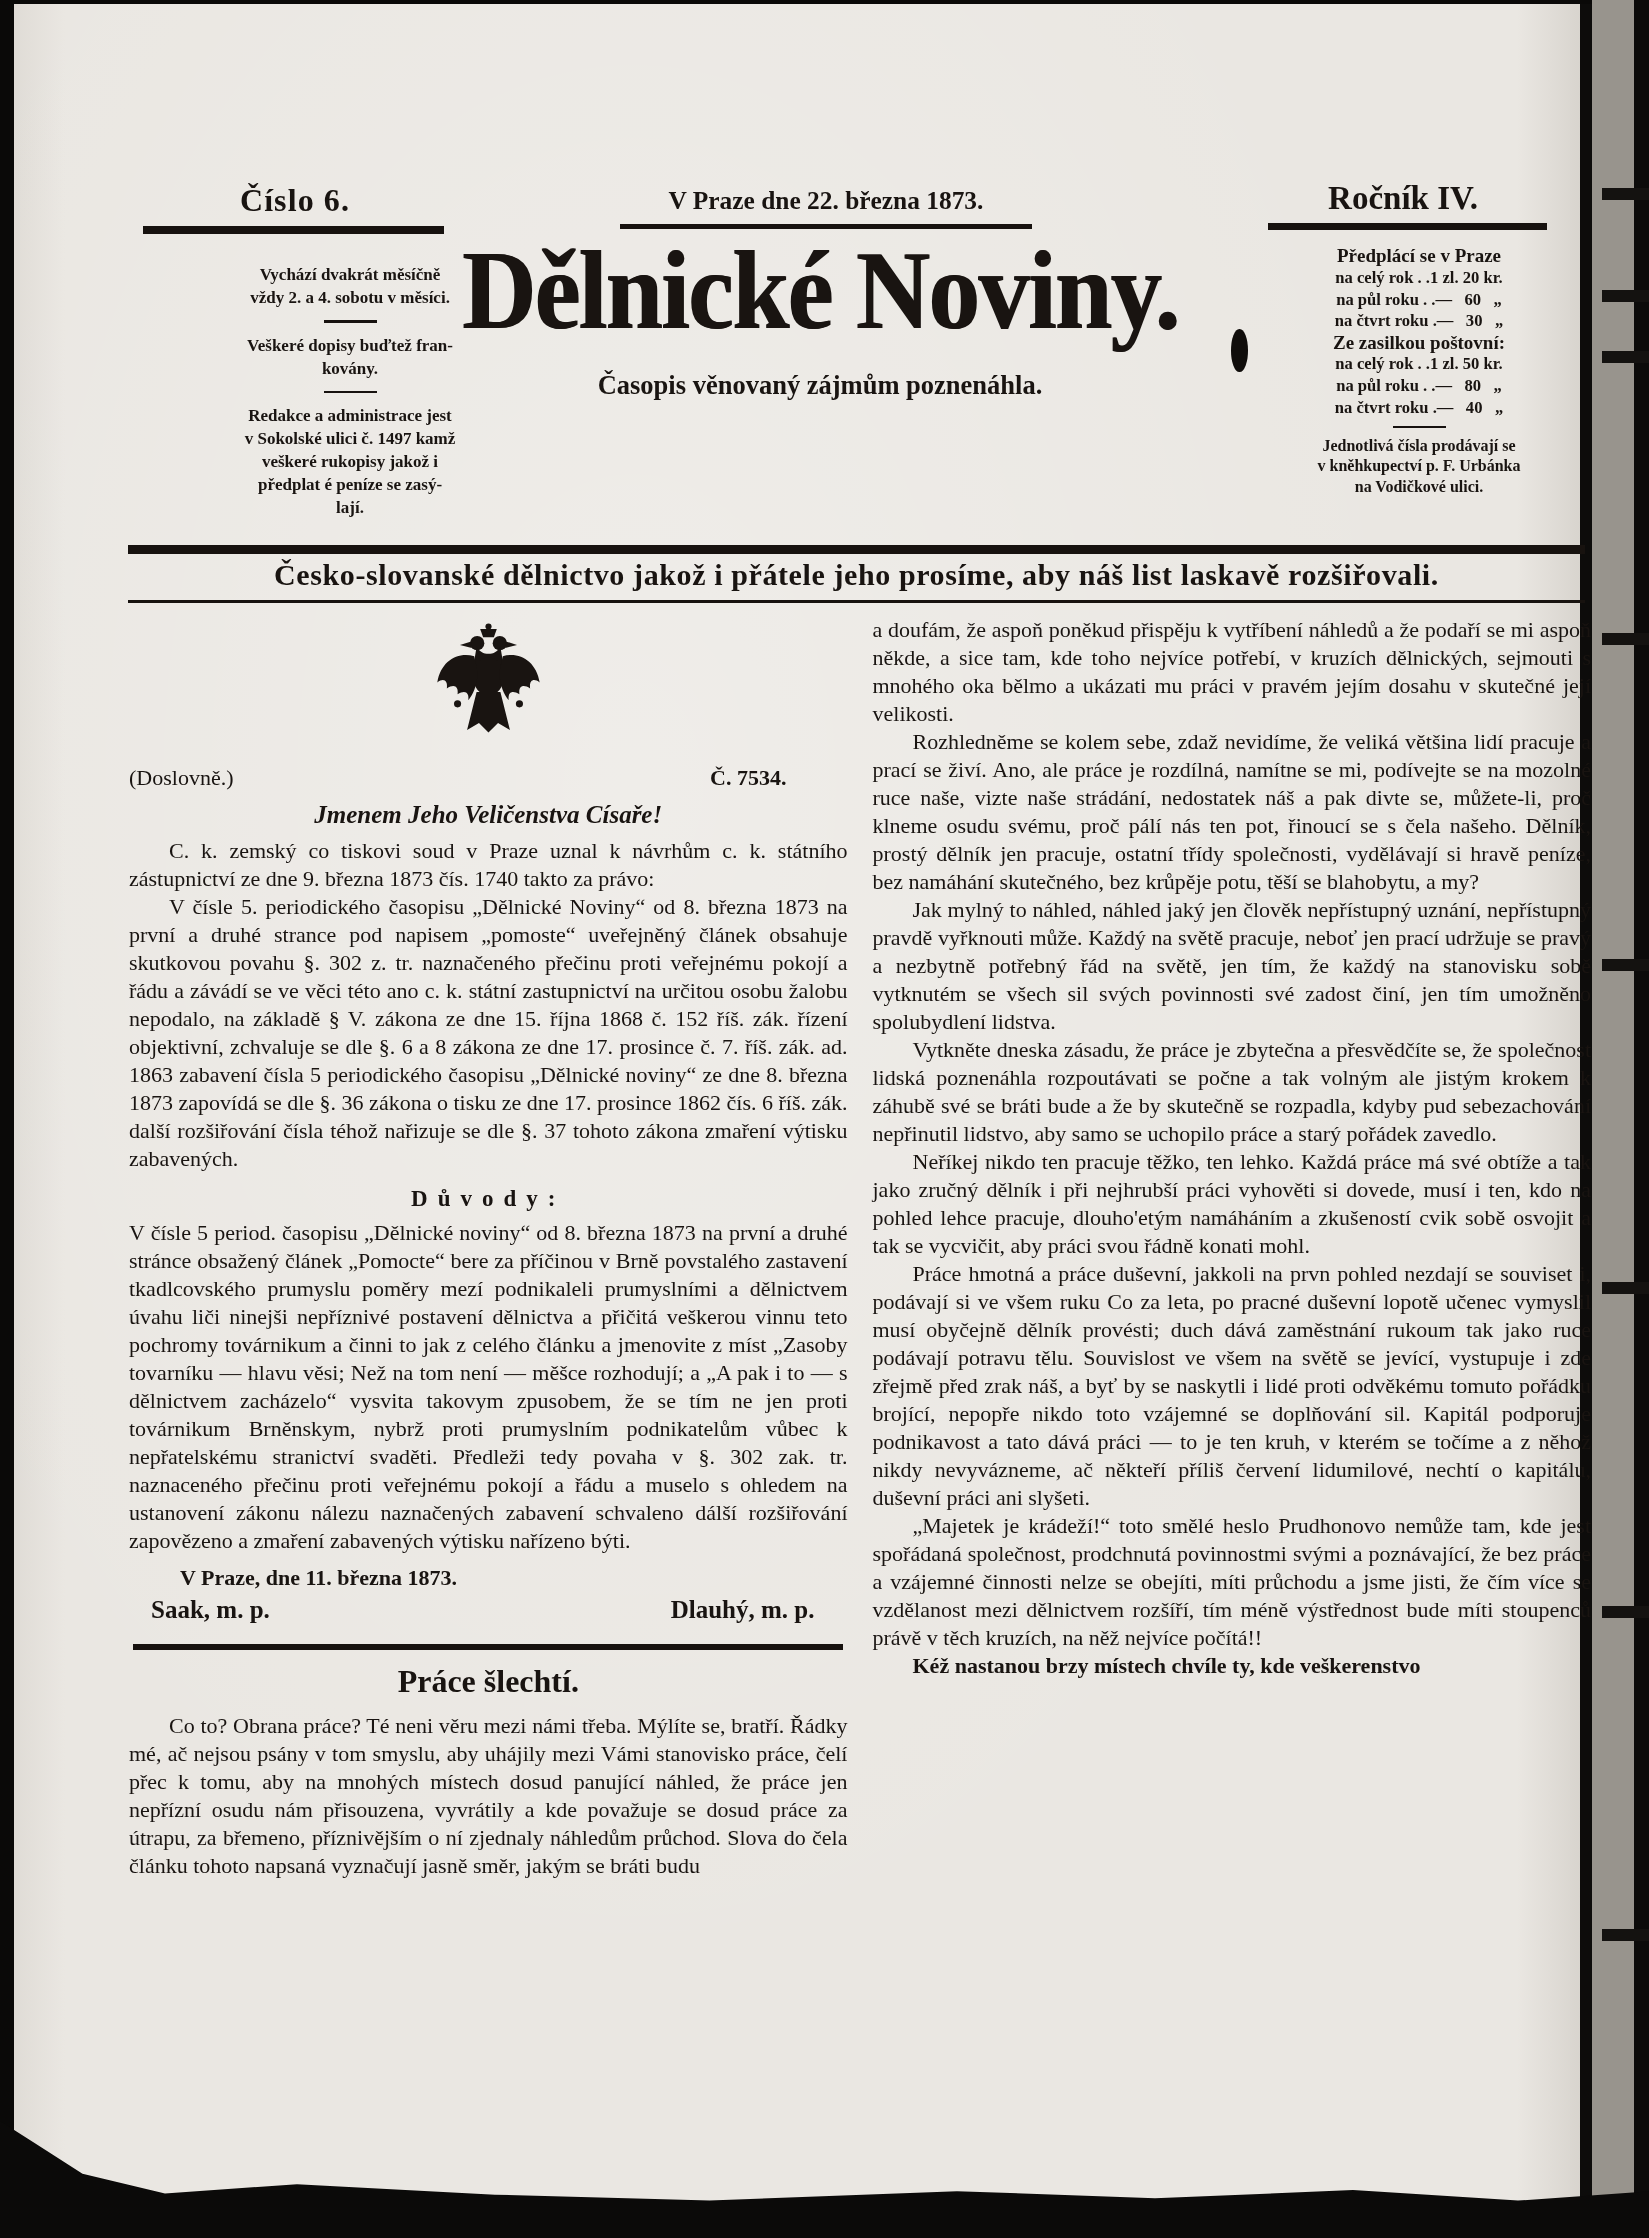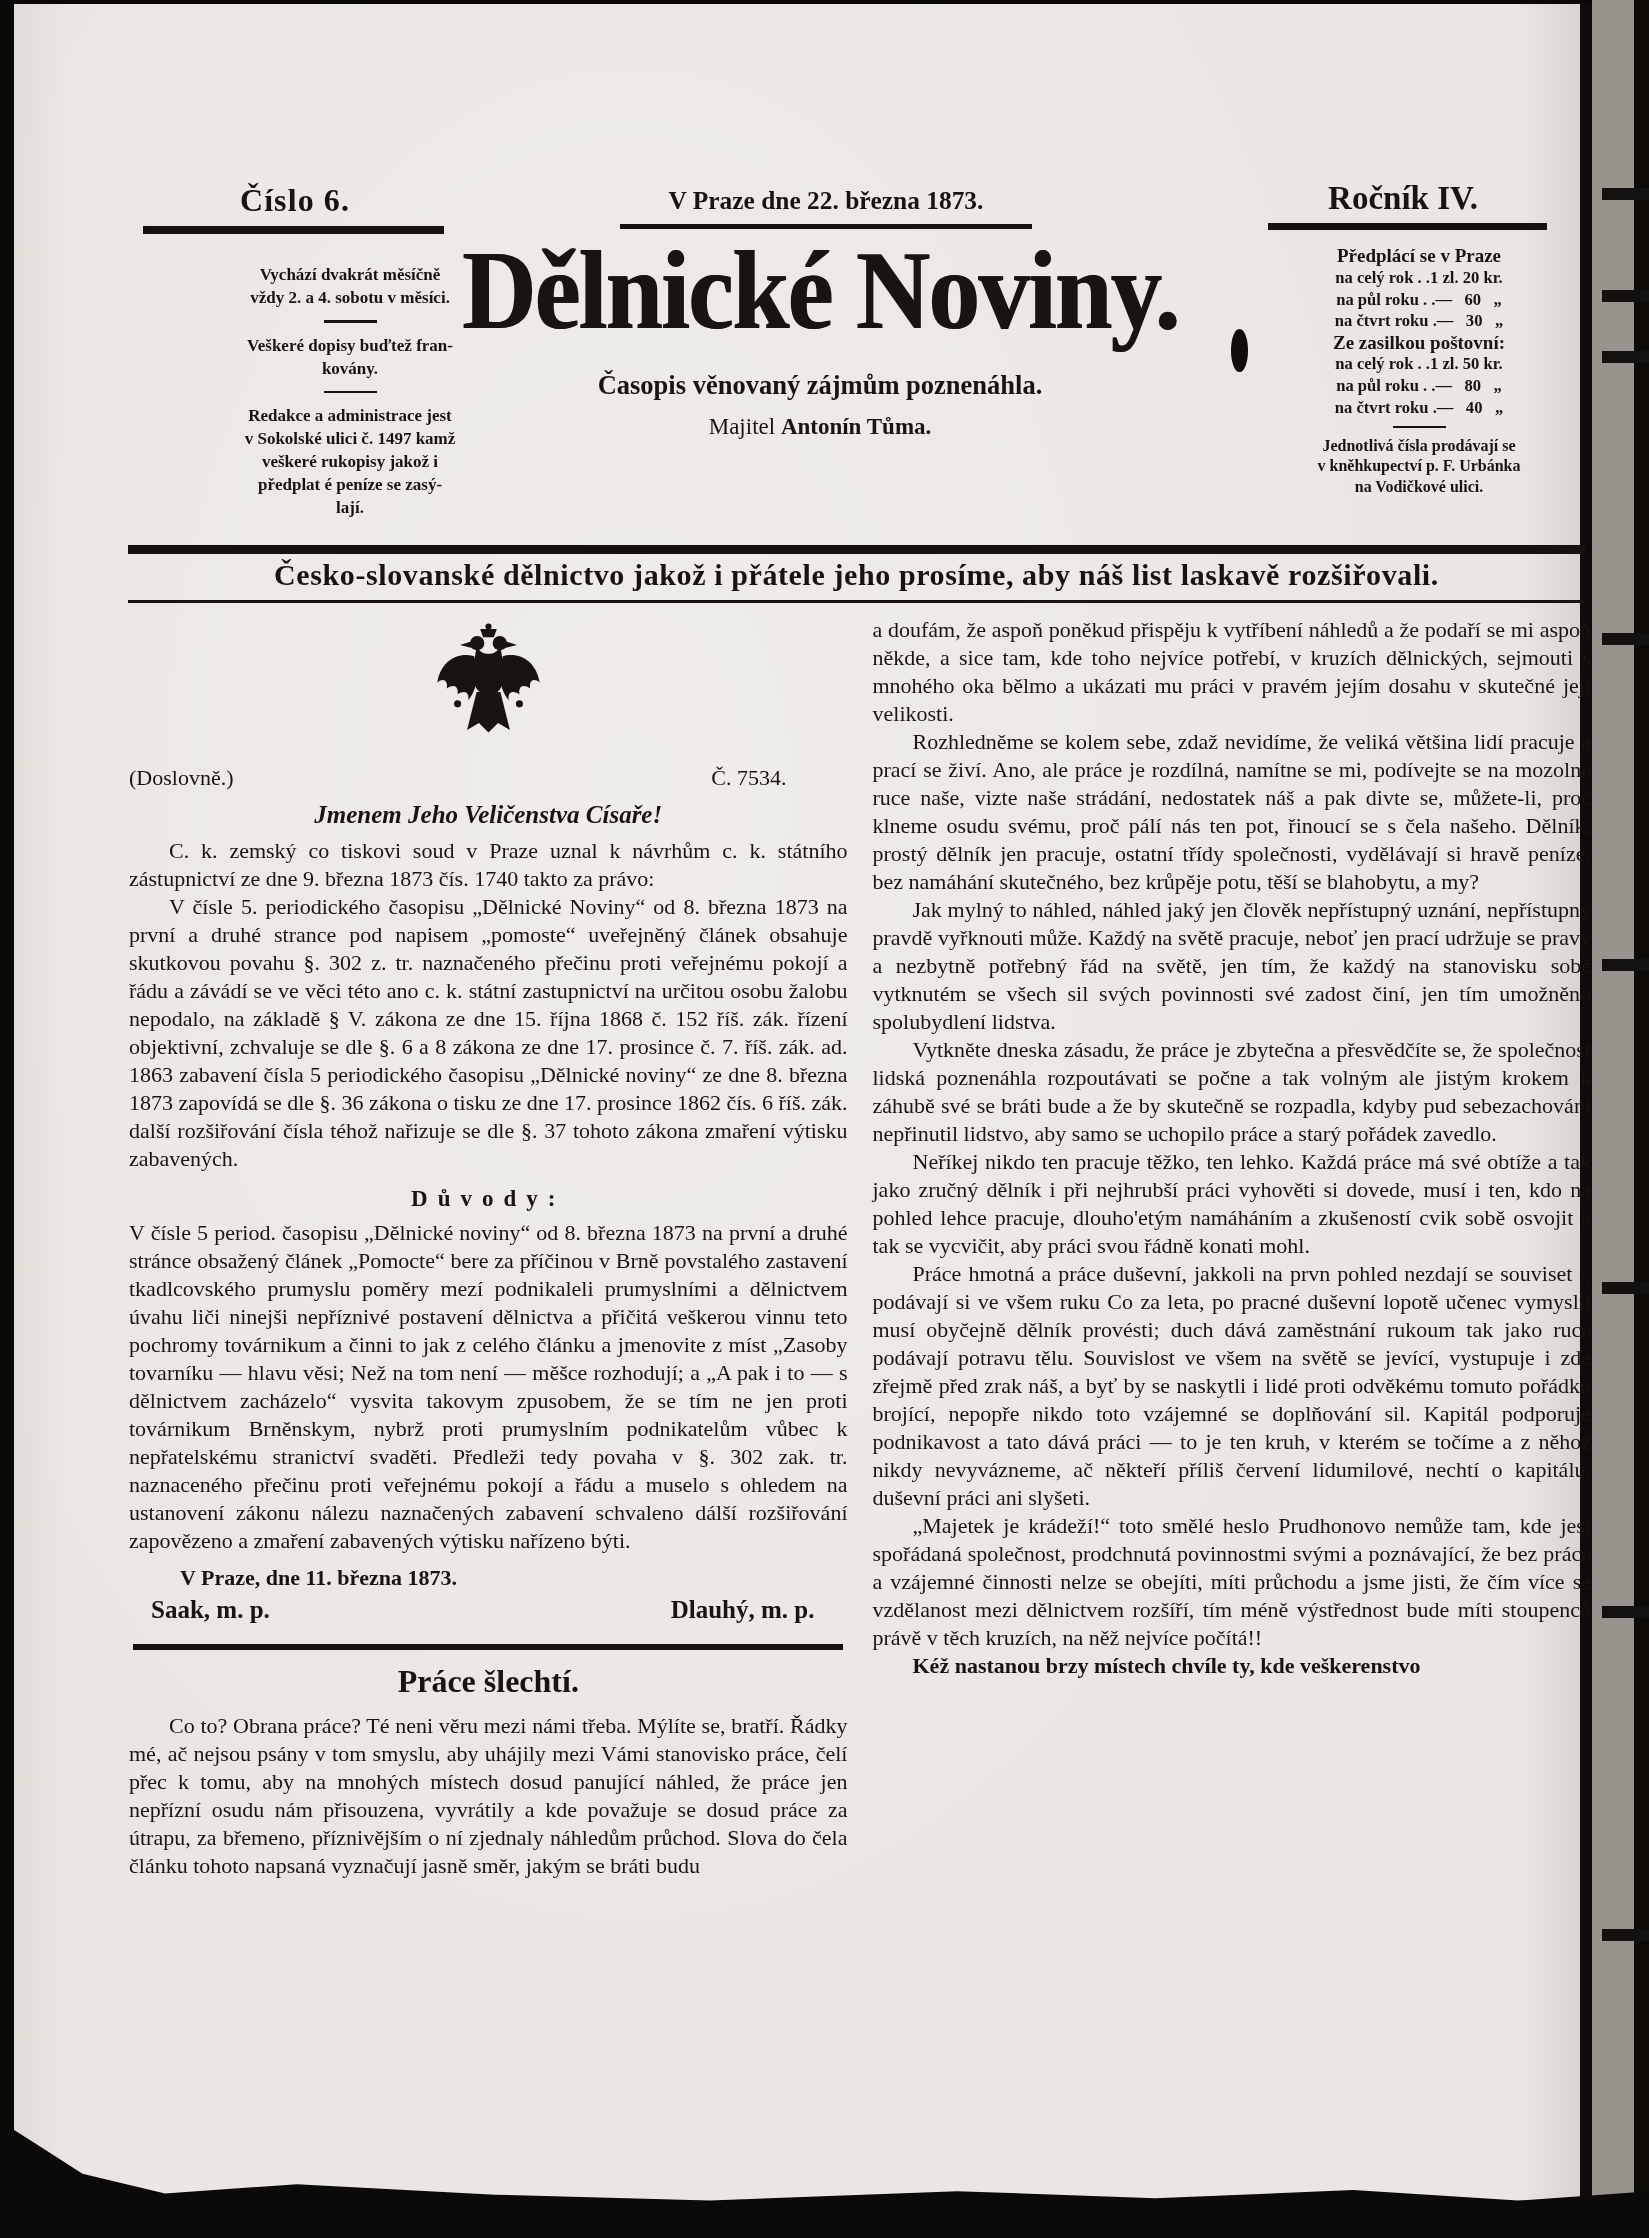--- a/index.html
+++ b/index.html
@@ -110,24 +110,20 @@
     <div class="mini-div"></div>
     <div>Redakce a administrace jest</div>
     <div>v Sokolské ulici č. 1497 kamž</div>
     <div>veškeré rukopisy jakož i</div>
     <div>předplat é peníze se zasý-</div>
     <div>lají.</div>
   </div>
 
   <div class="masthead-title">Dělnické Noviny.</div>
   <div class="masthead-sub">Časopis věnovaný zájmům poznenáhla.</div>
-  <div class="masthead-owner">
-    <span>Majitel</span>
-    <b>Antonín Tůma.</b>
-  </div>
 
   <div class="subs">
     <div class="subs-title">Předplácí se v Praze</div>
     <div class="row">
       <span>na celý rok . .</span>
       <span class="price">1 zl. 20 kr.</span>
     </div>
     <div class="row">
       <span>na půl roku . .</span>
       <span class="price">—   60   „</span>
@@ -180,21 +176,21 @@
             <path d="M62 30 C76 26 90 34 93 52 C88 48 84 50 85 57 C79 53 75 55 76 62 C70 58 66 60 67 67 C63 62 60 56 59 44 Z"></path>
             <path d="M40 60 L60 60 L68 92 L58 86 L50 94 L42 86 L32 92 Z"></path>
             <circle cx="24" cy="70" r="3"></circle>
             <circle cx="76" cy="70" r="3"></circle>
           </g>
         </svg>
       </div>
 
       <div class="doslovne-row">
         <span>(Doslovně.)</span>
-        <span style="font-weight:normal">Č. 7534.</span>
+        <span style="font-weight:bold">Č. 7534.</span>
       </div>
 
       <div class="proclamation">Jmenem Jeho Veličenstva Císaře!</div>
 
       <p>C. k. zemský co tiskovi soud v Praze uznal k návrhům c. k. státního zástupnictví ze dne 9. března 1873 čís. 1740 takto za právo:</p>
       <p>V čísle 5. periodického časopisu „Dělnické Noviny“ od 8. března 1873 na první a druhé strance pod napisem „pomoste“ uveřejněný článek obsahuje skutkovou povahu §. 302 z. tr. naznačeného přečinu proti veřejnému pokojí a řádu a závádí se ve věci této ano c. k. státní zastupnictví na určitou osobu žalobu nepodalo, na základě § V. zákona ze dne 15. října 1868 č. 152 říš. zák. řízení objektivní, zchvaluje se dle §. 6 a 8 zákona ze dne 17. prosince č. 7. říš. zák. ad. 1863 zabavení čísla 5 periodického časopisu „Dělnické noviny“ ze dne 8. března 1873 zapovídá se dle §. 36 zákona o tisku ze dne 17. prosince 1862 čís. 6 říš. zák. další rozšiřování čísla téhož nařizuje se dle §. 37 tohoto zákona zmaření výtisku zabavených.</p>
 
       <div class="duvody">Důvody:</div>
 
       <p class="noindent">V čísle 5 period. časopisu „Dělnické noviny“ od 8. března 1873 na první a druhé stránce obsažený článek „Pomocte“ bere za příčinou v Brně povstalého zastavení tkadlcovského prumyslu poměry mezí podnikaleli prumyslními a dělnictvem úvahu liči ninejši nepříznivé postavení dělnictva a přičitá veškerou vinnu teto pochromy továrnikum a činni to jak z celého článku a jmenovite z míst „Zasoby tovarníku — hlavu věsi; Než na tom není — měšce rozhodují; a „A pak i to — s dělnictvem zacházelo“ vysvita takovym zpusobem, že se tím ne jen proti továrnikum Brněnskym, nybrž proti prumyslním podnikatelům vůbec k nepřatelskému stranictví svaděti. Předleži tedy povaha v §. 302 zak. tr. naznaceného přečinu proti veřejnému pokojí a řádu a muselo s ohledem na ustanovení zákonu nálezu naznačených zabavení schvaleno dálší rozšiřování zapovězeno a zmaření zabavených výtisku nařízeno býti.</p>

